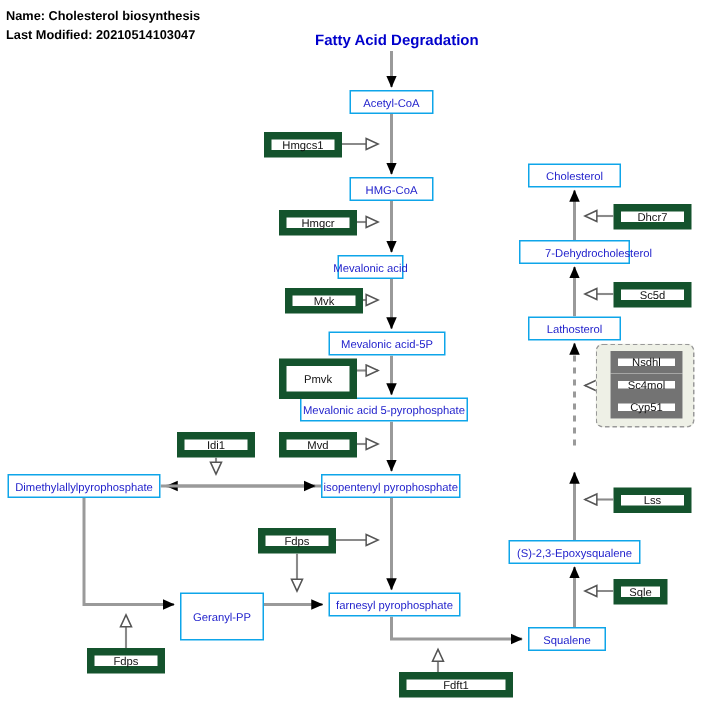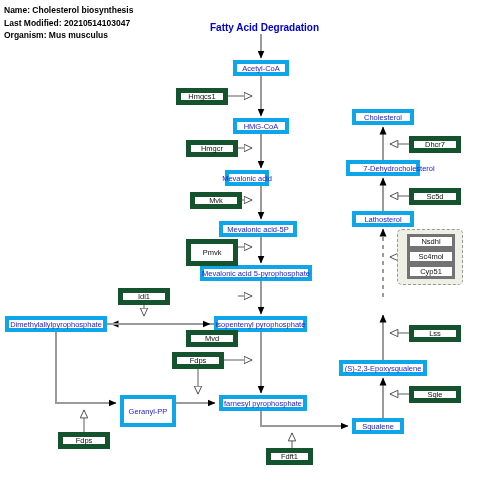--- a/index.html
+++ b/index.html
@@ -33,53 +33,52 @@
 
   
   .node{
     position:absolute;
     box-sizing:border-box;
     display:flex;align-items:center;justify-content:center;
     white-space:nowrap;
     background:#ffffff;
   }
   .metabolite{
-    border:4px solid #0ea5e9;
+    border:1px solid #0ea5e9;
     color:#2222cc;
     font-size:7.5px;
     z-index:4;
   }
   .gene{
     border:5px solid #14532d;
     color:#111111;
     font-size:7.5px;
     z-index:4;
   }
-  .gene.stacked{border:3px solid #737373;}
+  .gene.stacked{border:5px solid #737373;}
   .overflow-label{overflow:visible;}
 
   
   .complex{
     position:absolute;
     box-sizing:border-box;
     border:1px dashed #999999;
     border-radius:5px;
     background:#eef0e6;
     z-index:3;
   }
 </style>
 </head>
 <body>
 
 <div id="canvas">
 
   <div class="hdr">
     <div>Name: Cholesterol biosynthesis</div>
     <div>Last Modified: 20210514103047</div>
-    <div>Organism: Mus musculus</div>
   </div>
 
   <div class="pw-title" style="left:210px;top:22px;width:100px;">Fatty Acid Degradation</div>
 
   <svg id="edges" viewBox="0 0 480 485" xmlns="http://www.w3.org/2000/svg">
     <defs>
       <marker id="solidArrow" markerWidth="9" markerHeight="9" refX="7.5" refY="4" orient="auto" markerUnits="userSpaceOnUse">
         <path d="M0,0.5 L8,4 L0,7.5 z" fill="#000000"></path>
       </marker>
       <marker id="hollowArrow" markerWidth="10" markerHeight="10" refX="8.5" refY="4.5" orient="auto" markerUnits="userSpaceOnUse">
@@ -158,23 +157,23 @@
   <div class="node metabolite" style="left:352px;top:418px;width:52px;height:16px;">Squalene</div>
   <div class="node metabolite" style="left:339px;top:360px;width:88px;height:16px;">(S)-2,3-Epoxysqualene</div>
   <div class="node metabolite" style="left:352px;top:211px;width:62px;height:16px;">Lathosterol</div>
   <div class="node metabolite overflow-label" style="left:346px;top:160px;width:74px;height:16px;padding-left:32px;">7-Dehydrocholesterol</div>
   <div class="node metabolite" style="left:352px;top:109px;width:62px;height:16px;">Cholesterol</div>
 
   <div class="node gene" style="left:176px;top:88px;width:52px;height:17px;">Hmgcs1</div>
   <div class="node gene" style="left:186px;top:140px;width:52px;height:17px;">Hmgcr</div>
   <div class="node gene" style="left:190px;top:192px;width:52px;height:17px;">Mvk</div>
   <div class="node gene" style="left:186px;top:239px;width:52px;height:27px;">Pmvk</div>
-  <div class="node gene" style="left:186px;top:288px;width:52px;height:17px;margin-top:42px;">Mvd</div>
+  <div class="node gene" style="left:186px;top:288px;width:52px;height:17px;">Mvd</div>
   <div class="node gene" style="left:118px;top:288px;width:52px;height:17px;">Idi1</div>
   <div class="node gene" style="left:172px;top:352px;width:52px;height:17px;">Fdps</div>
   <div class="node gene" style="left:58px;top:432px;width:52px;height:17px;">Fdps</div>
-  <div class="node gene" style="left:266px;top:448px;width:47px;height:17px;">Fdft1</div>
-  <div class="node gene" style="left:409px;top:386px;width:52px;height:17px;">Sqle</div>
+  <div class="node gene" style="left:266px;top:448px;width:76px;height:17px;">Fdft1</div>
+  <div class="node gene" style="left:409px;top:386px;width:36px;height:17px;">Sqle</div>
   <div class="node gene" style="left:409px;top:325px;width:52px;height:17px;">Lss</div>
   <div class="node gene" style="left:409px;top:188px;width:52px;height:17px;">Sc5d</div>
   <div class="node gene" style="left:409px;top:136px;width:52px;height:17px;">Dhcr7</div>
 
 </div>
 
 </body></html>

